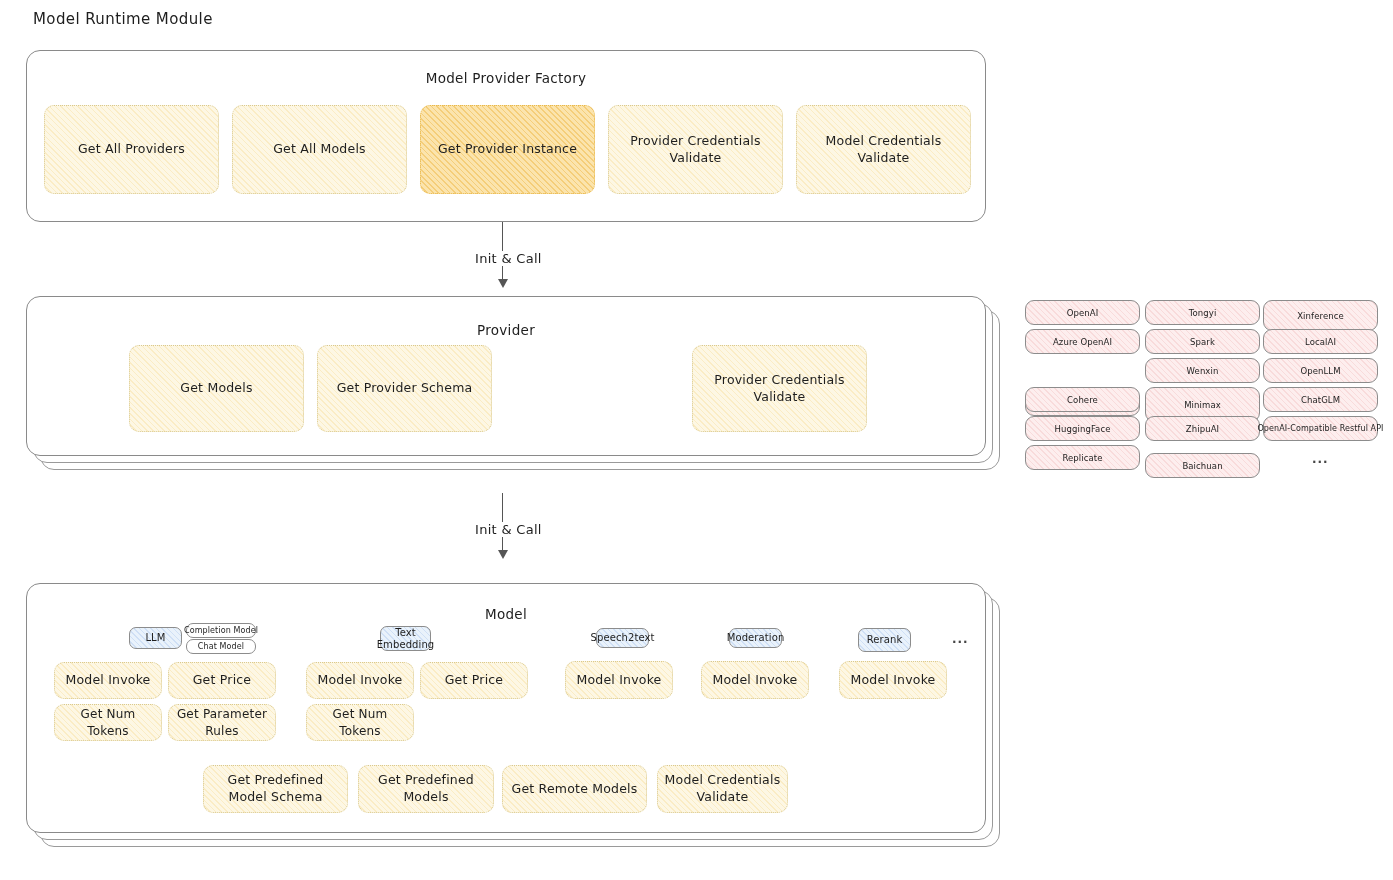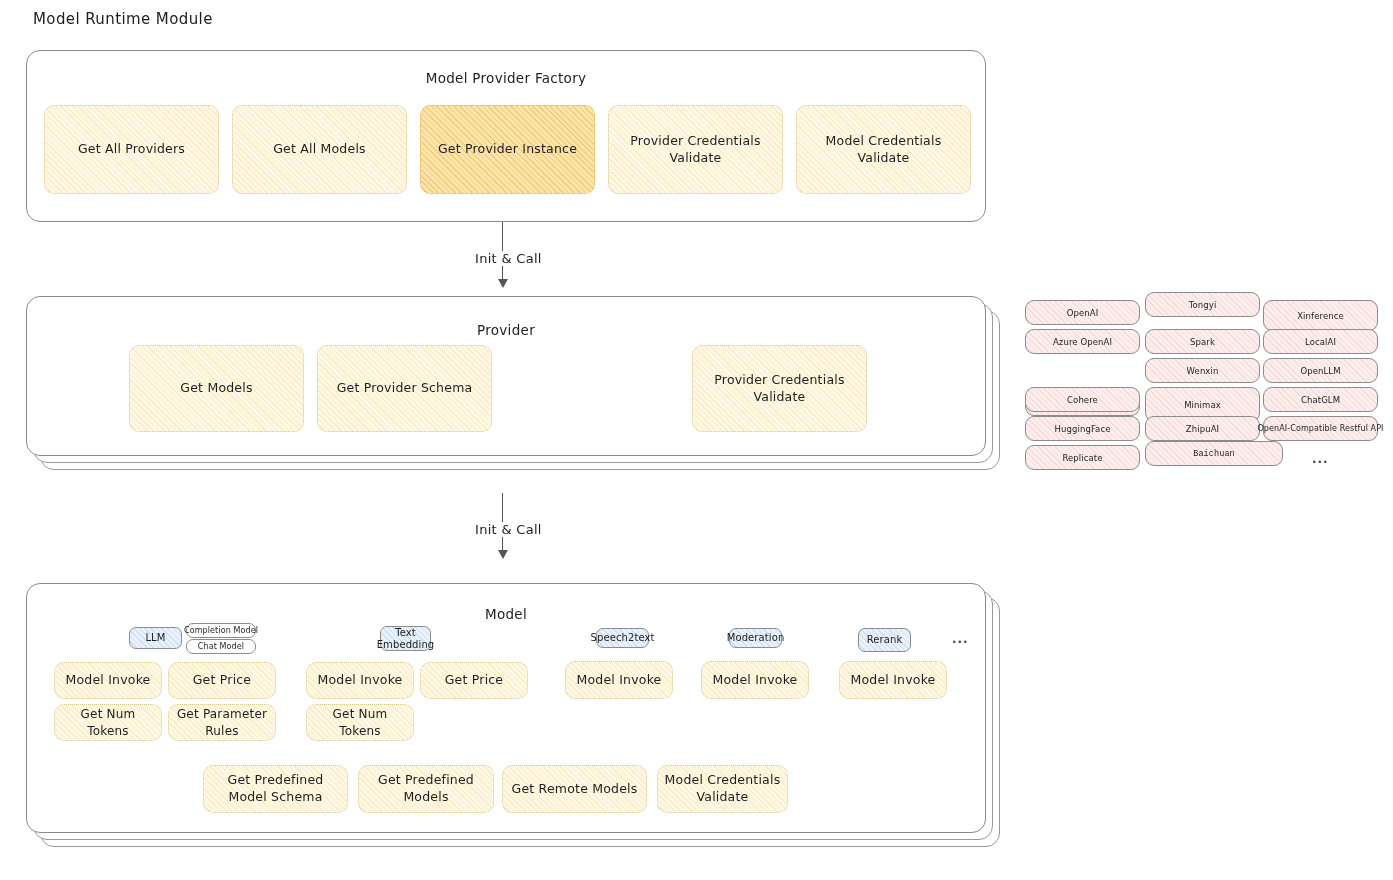--- a/index.html
+++ b/index.html
@@ -222,26 +222,26 @@
   <div class="abox" style="left:317px; top:345px; width:175px; height:87px; z-index:6;">Get Provider Schema</div>
   <div class="abox" style="left:692px; top:345px; width:175px; height:87px; z-index:6;">Provider Credentials Validate</div>
 
   <div class="chip-pink" style="left:1025px; top:300px; width:115px; height:25px;">OpenAI</div>
   <div class="chip-pink" style="left:1025px; top:329px; width:115px; height:25px;">Azure OpenAI</div>
   <div class="chip-pink" style="left:1025px; top:358px; width:115px; height:25px;margin-top:33px;">Anthropic</div>
   <div class="chip-pink" style="left:1025px; top:387px; width:115px; height:25px;">Cohere</div>
   <div class="chip-pink" style="left:1025px; top:416px; width:115px; height:25px;">HuggingFace</div>
   <div class="chip-pink" style="left:1025px; top:445px; width:115px; height:25px;">Replicate</div>
 
-  <div class="chip-pink" style="left:1145px; top:292px; width:115px; height:25px;">Tongyi</div>
+  <div class="chip-pink" style="left:1145px; top:300px; width:115px; height:25px;">Tongyi</div>
   <div class="chip-pink" style="left:1145px; top:329px; width:115px; height:25px;">Spark</div>
   <div class="chip-pink" style="left:1145px; top:358px; width:115px; height:25px;">Wenxin</div>
   <div class="chip-pink" style="left:1145px; top:387px; width:115px; height:35px;">Minimax</div>
   <div class="chip-pink" style="left:1145px; top:416px; width:115px; height:25px;">ZhipuAI</div>
-  <div class="chip-pink" style="left:1145px; top:441px; width:138px; height:25px;font-family:Liberation Mono, monospace;">Baichuan</div>
+  <div class="chip-pink" style="left:1145px; top:453px; width:115px; height:25px;">Baichuan</div>
 
   <div class="chip-pink" style="left:1263px; top:300px; width:115px; height:31px;">Xinference</div>
   <div class="chip-pink" style="left:1263px; top:329px; width:115px; height:25px;">LocalAI</div>
   <div class="chip-pink" style="left:1263px; top:358px; width:115px; height:25px;">OpenLLM</div>
   <div class="chip-pink" style="left:1263px; top:387px; width:115px; height:25px;">ChatGLM</div>
   <div class="chip-pink wide" style="left:1263px; top:416px; width:115px; height:25px;">OpenAI-Compatible Restful API</div>
   <div class="ellipsis-dots" style="left:1312px; top:452px;">...</div>
 
   <div class="arrow-line" style="left:502px; top:493px; height:60px;"></div>
   <div class="arrow-head" style="left:498px; top:550px;"></div>

